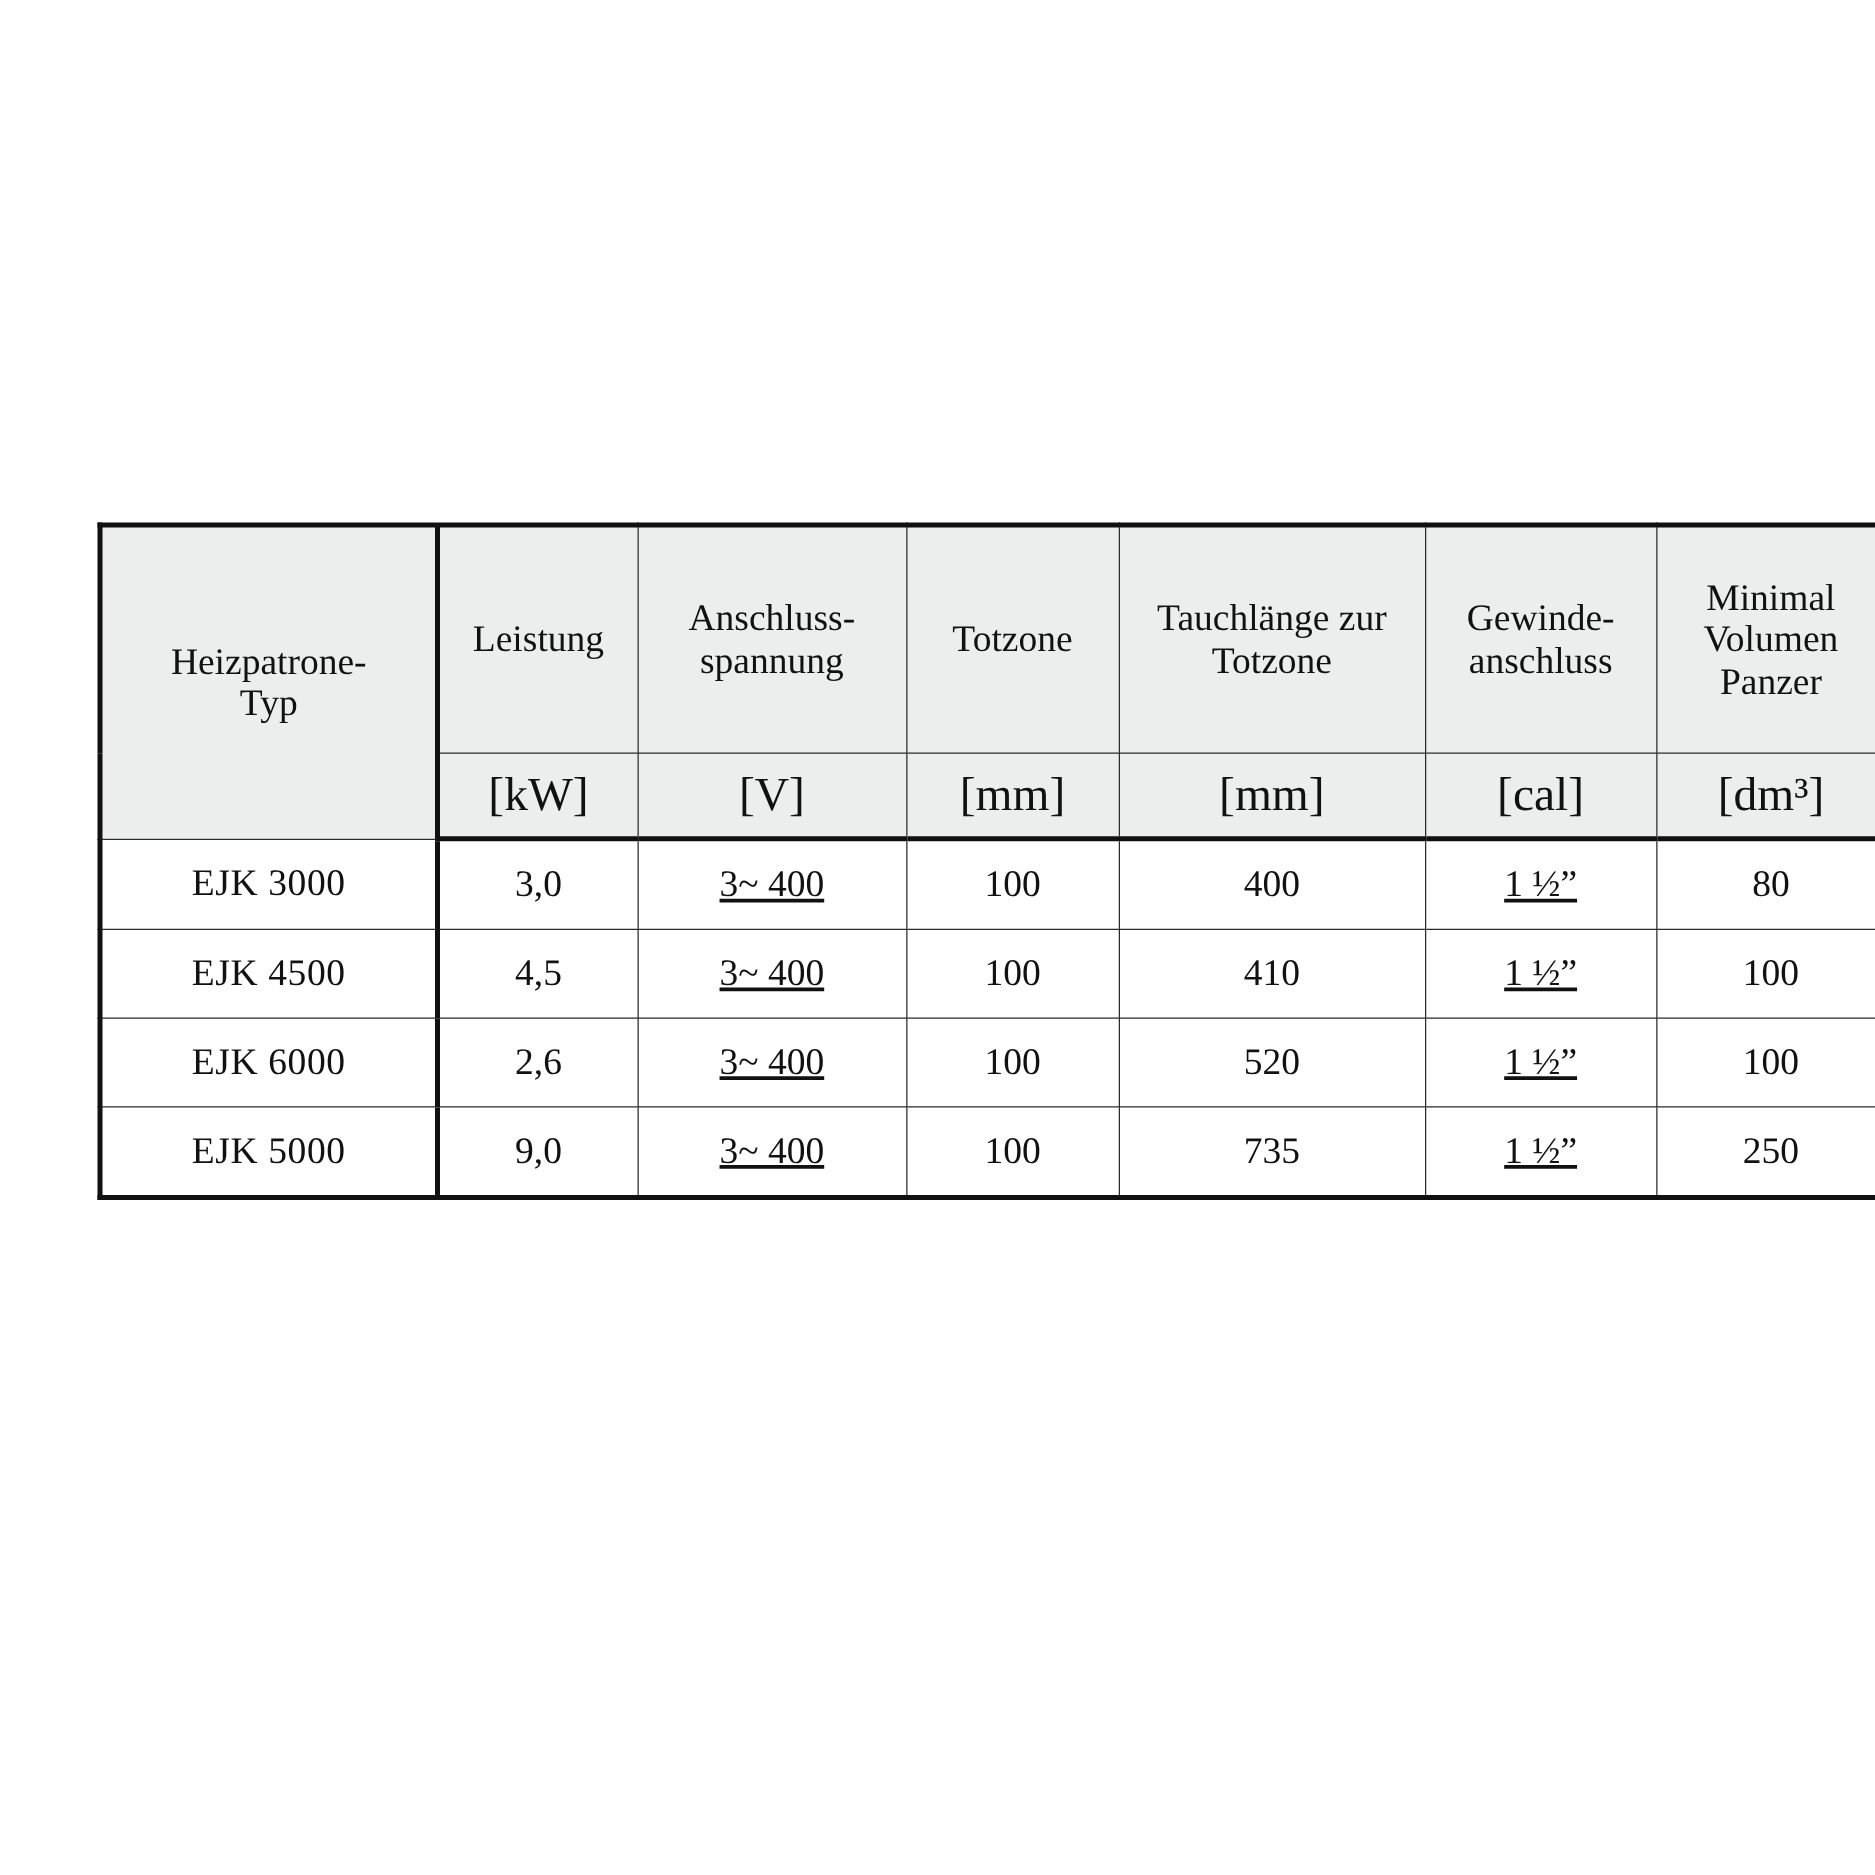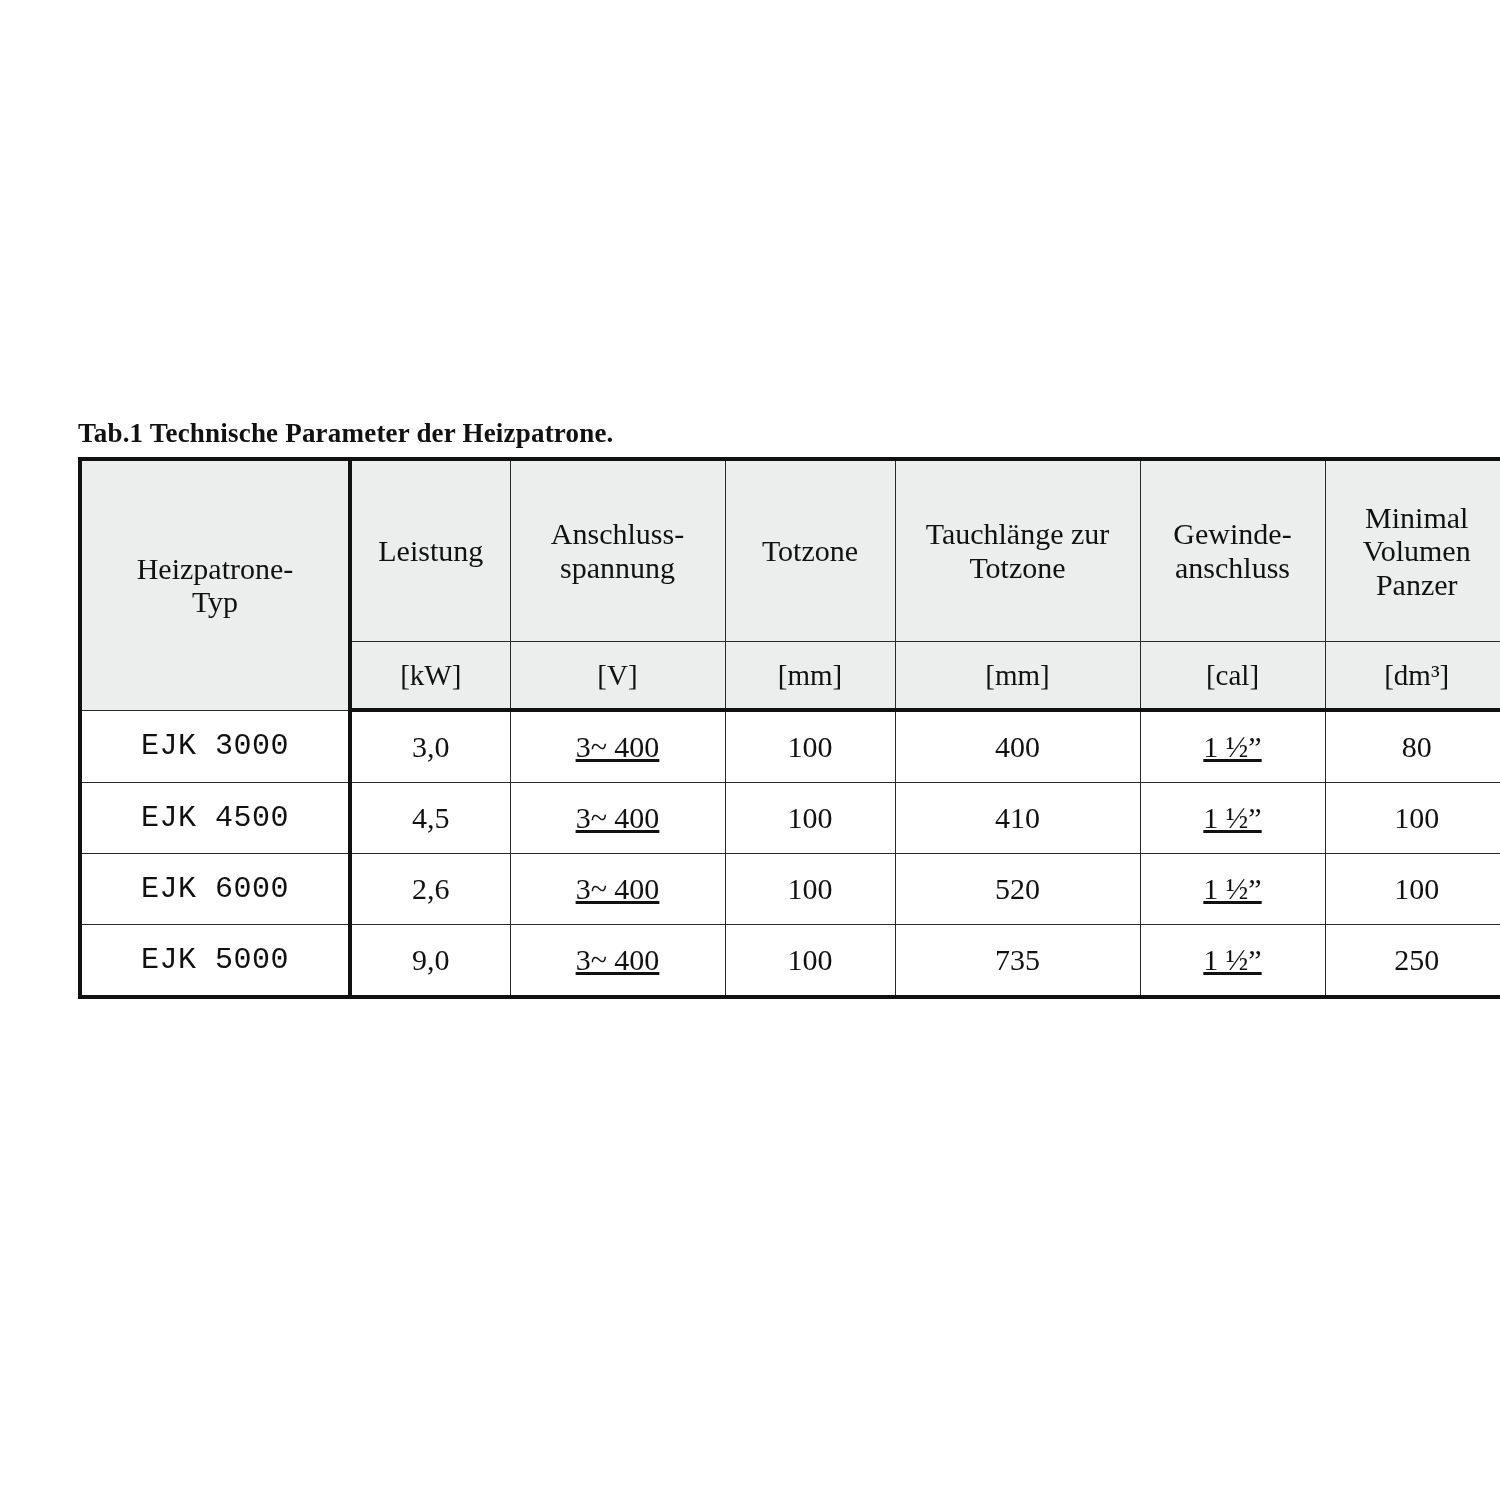--- a/index.html
+++ b/index.html
@@ -55,49 +55,47 @@
   }
   thead td {
     background: #eceded;
   }
   thead td.head-main {
     font-size: 30px;
     line-height: 1.12;
     height: 176px;
   }
   thead td.head-unit {
-    font-size: 29px;
+    font-size: 38px;
     height: 62px;
   }
   
   thead tr.unit-row td {
     border-bottom: 4px solid #111111;
   }
   
   .col-type {
     border-right: 4px solid #111111 !important;
   }
   tbody td {
     height: 66px;
     background: #ffffff;
     font-size: 31px;
   }
   .type-cell {
     letter-spacing: 0.5px;
-    font-family: Liberation Mono, monospace;
   }
   .nowrap { white-space: nowrap; text-decoration: underline; }
 </style>
 </head>
 <body>
 
 <div class="page">
   <div class="table-wrap">
 
-    <div class="caption">Tab.1 Technische Parameter der Heizpatrone.</div>
 
     <table class="param-table">
       <colgroup>
         <col style="width:270px">
         <col style="width:160px">
         <col style="width:215px">
         <col style="width:170px">
         <col style="width:245px">
         <col style="width:185px">
         <col style="width:185px">

